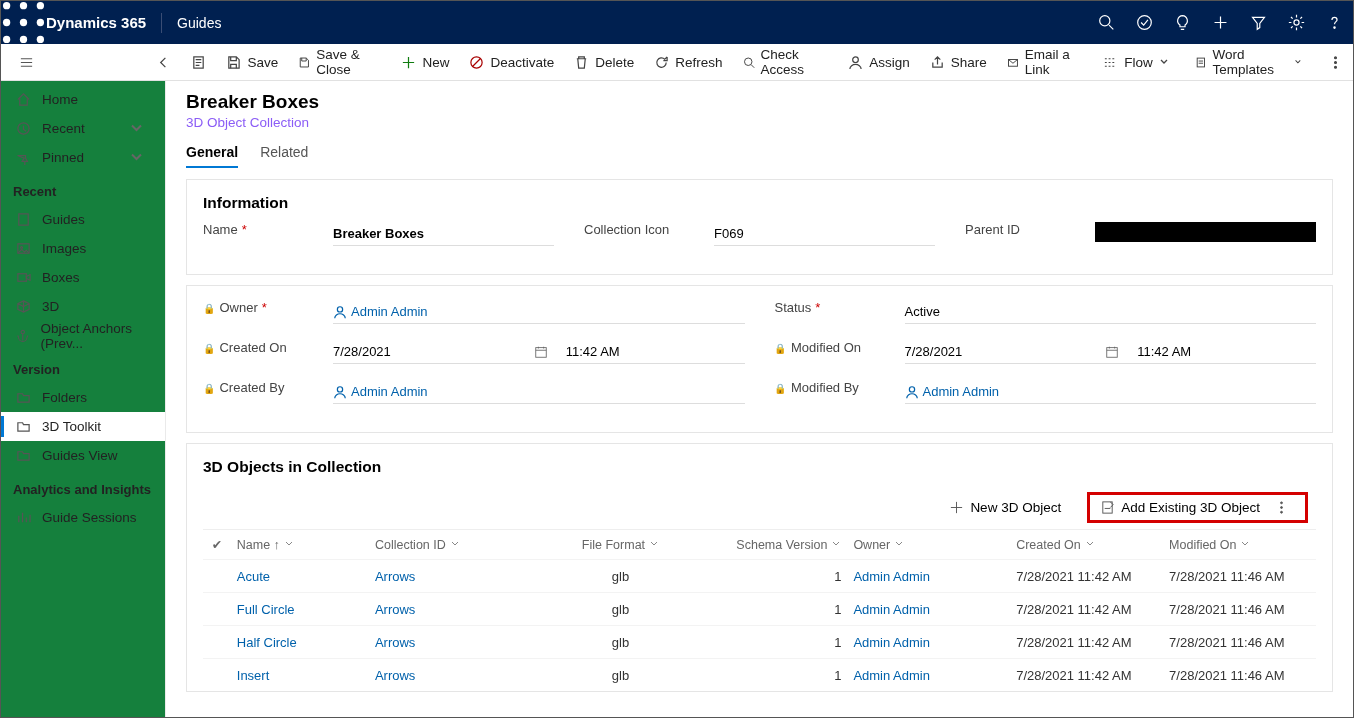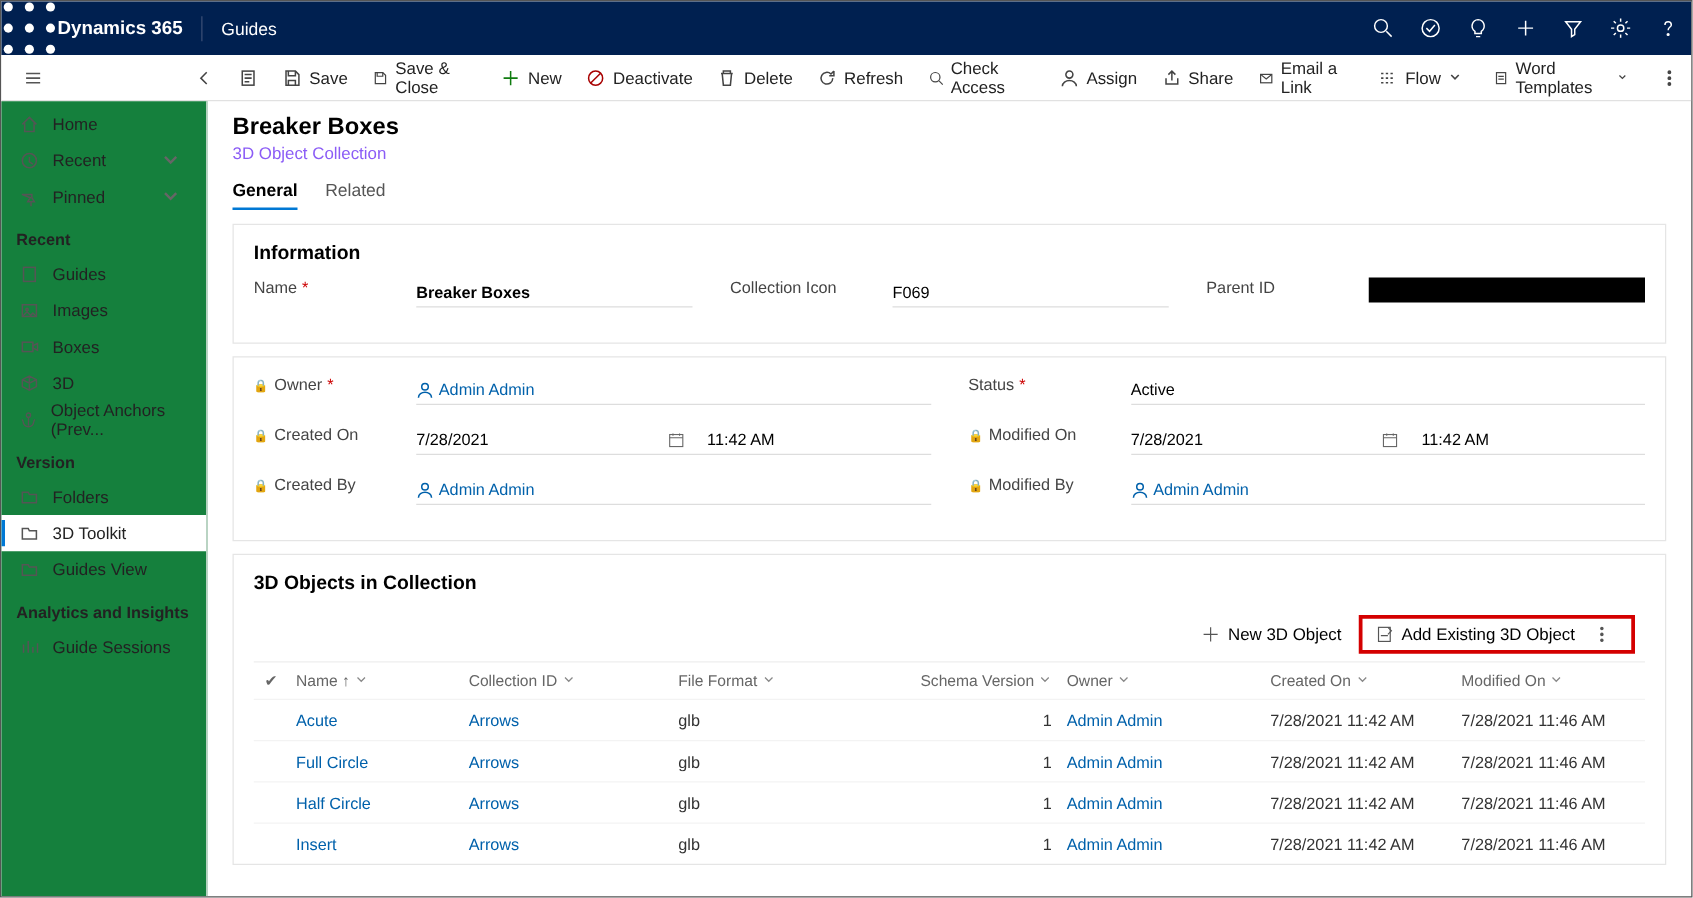--- a/index.html
+++ b/index.html
@@ -62,30 +62,30 @@
   .dateval { display:flex; align-items:center; gap:18px; border-bottom:1px solid #ddd; padding:4px 0; flex:1; font-size:13px;}
   .dateval svg{width:14px;height:14px;stroke:#666;fill:none;}
   .blackbox { background:#000; height:20px; flex:1; }
 
   .gridhdrrow { display:flex; align-items:center; height:30px; background:#fff; border-top:1px solid #eee; font-size:12.5px; color:#666; }
   .gridhdrrow .c, .gridrow .c { padding:0 6px; overflow:hidden; white-space:nowrap; }
   .gridrow { display:flex; align-items:center; height:33px; font-size:13px; color:#333; border-top:1px solid #f3f3f3; }
   .gridrow .link { color:#0061ab; }
   .chev-s { width:10px;height:10px; stroke:#888; fill:none; margin-left:4px; }
 
-  .gridactions { display:flex; justify-content:flex-end; padding:6px 8px; align-items:center; gap:4px; }
+  .gridactions { display:flex; justify-content:flex-end; padding:6px 8px; align-items:center; gap:16px; }
   .ga { display:flex; align-items:center; font-size:13.5px; padding:5px 10px; cursor:pointer; }
   .ga svg { width:15px;height:15px; stroke:#555; fill:none; margin-right:6px; }
   .redbox { border:3px solid #d40000; }
 
   
   .c.cchk{width:28px; text-align:center;}
   .c.cname{width:140px;}
   .c.ccoll{width:170px;}
-  .c.cfmt{width:170px;}
+  .c.cfmt{width:170px;text-align:center;}
   .c.csch{width:145px; text-align:right;}
   .c.cown{width:165px;}
   .c.ccre{width:155px;}
   .c.cmod{width:155px;}
 </style>
 </head>
 <body>
 
 <div class="root">
 

